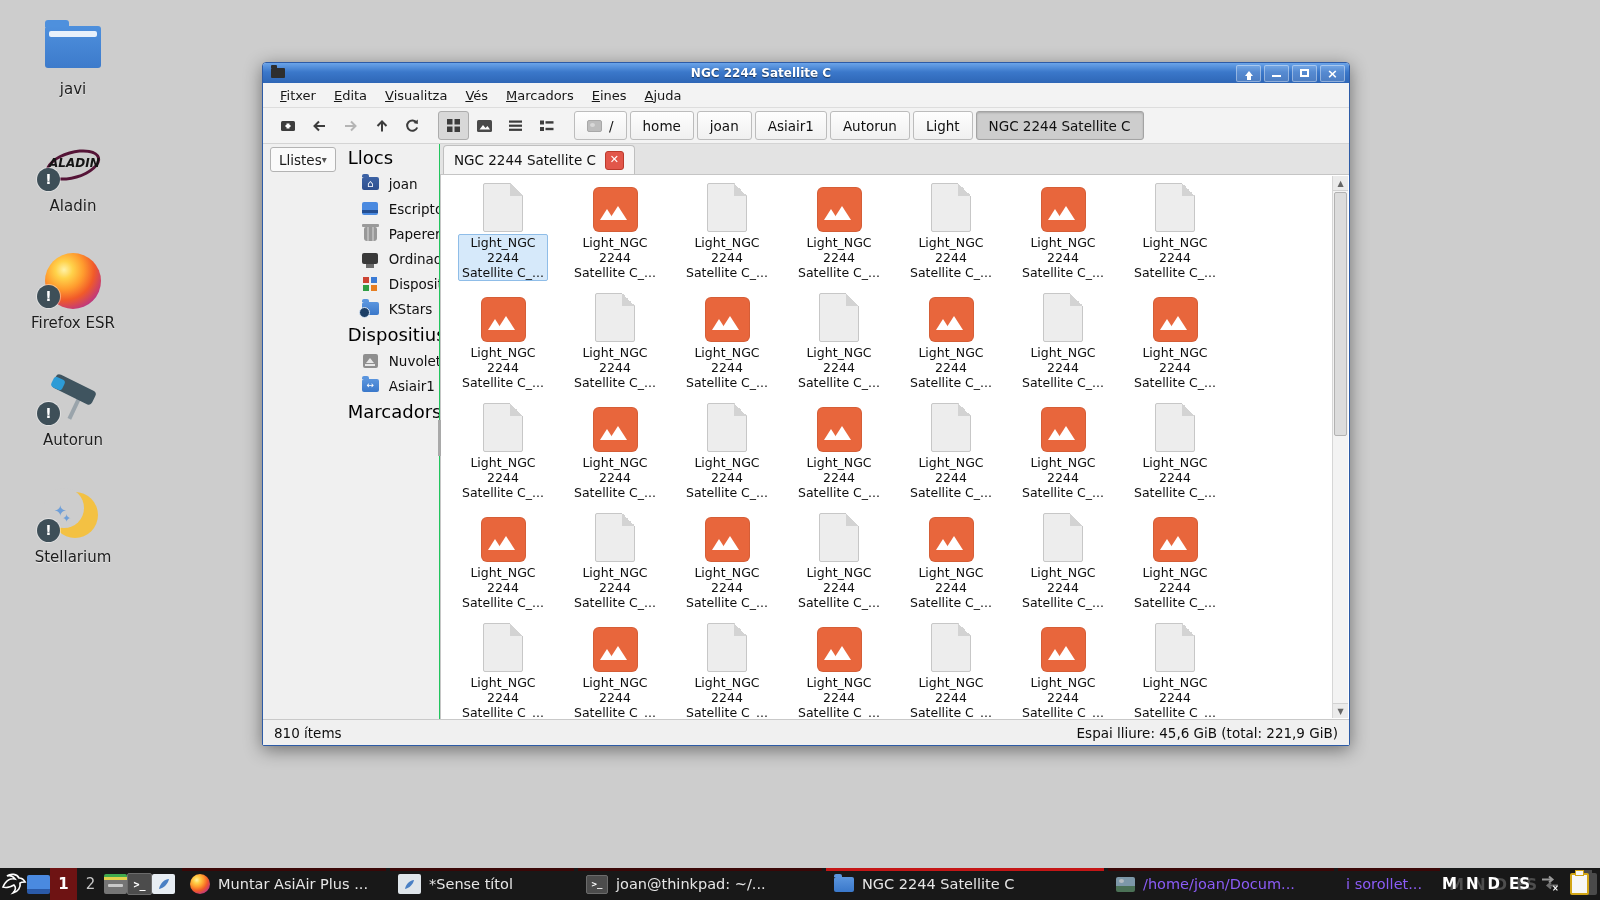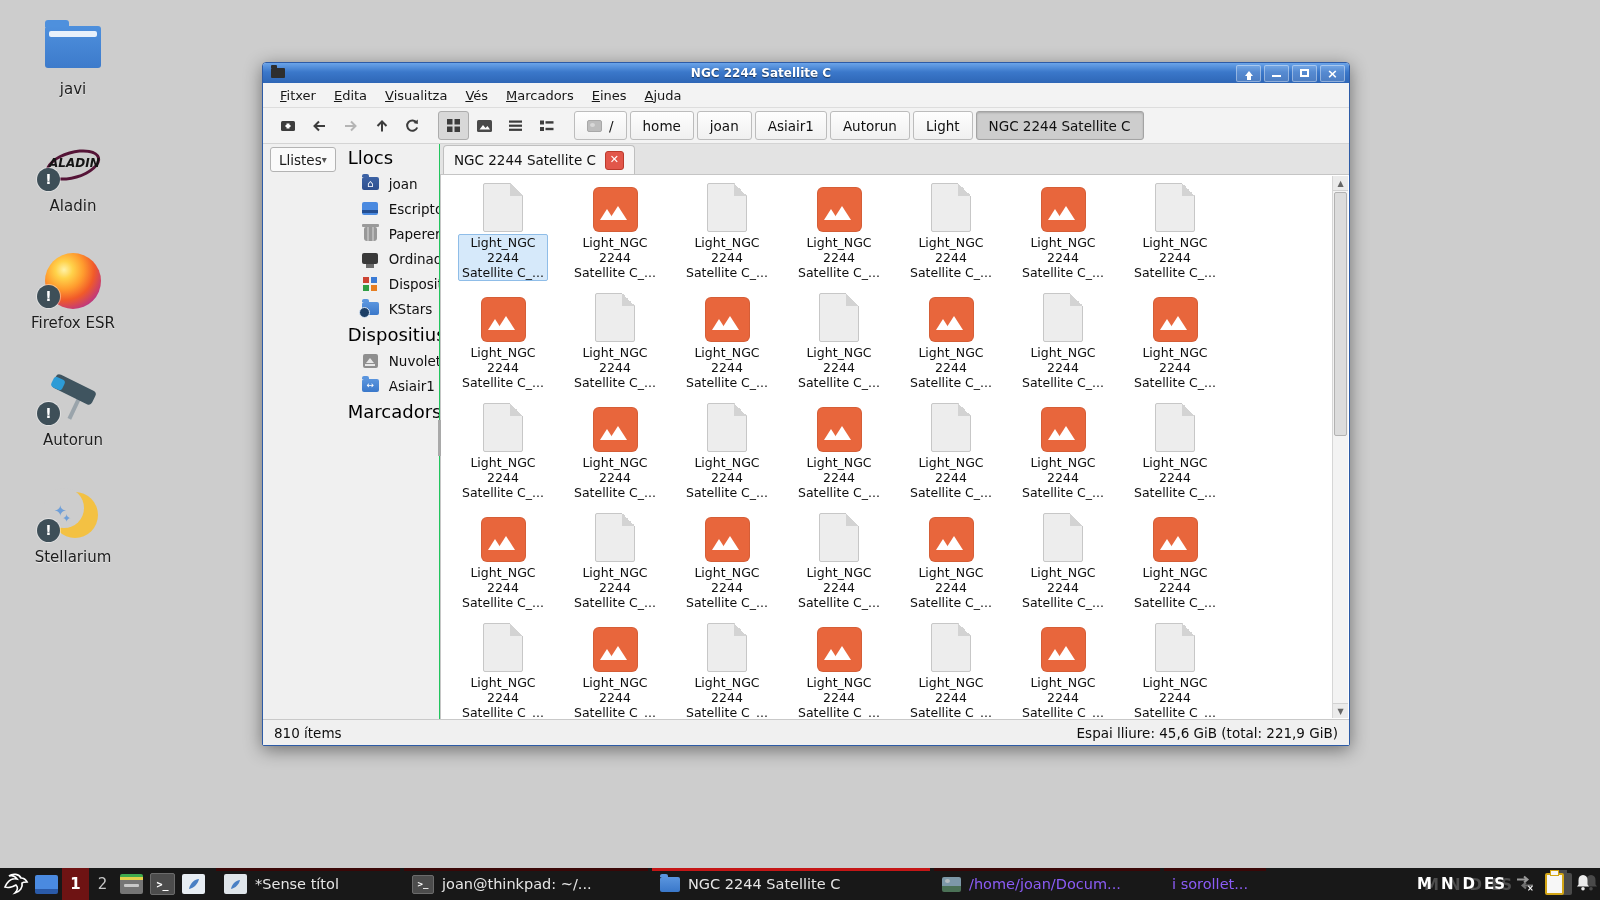--- a/index.html
+++ b/index.html
@@ -895,20 +895,26 @@
         <span class="term-ico">&gt;_</span>
       </span>
     <span class="launcher">
       <span class="feather-ico">
         <svg width="14" height="14">
             <path d="M2 12 C3 6 8 2 12 2 C11 7 7 11 2 12 Z" fill="#4a80c4"></path>
           </svg>
       </span>
     </span>
     <div class="tasks" id="tasks">
+        <div class="task" style="width: 188px;">
+          <span class="t-ico">
+            <span class="ff-circle small"></span>
+          </span>
+          <span>Muntar AsiAir Plus ...</span>
+        </div>
         <div class="task" style="width: 168px;">
           <span class="t-ico">
             <span class="feather-ico dim">
               <svg width="13" height="13">
                 <path d="M2 11 C3 5.5 7.5 2 11 2 C10 6.5 6.5 10 2 11 Z" fill="#4a80c4"></path>
               </svg>
             </span>
           </span>
           <span>*Sense títol</span>
         </div>

